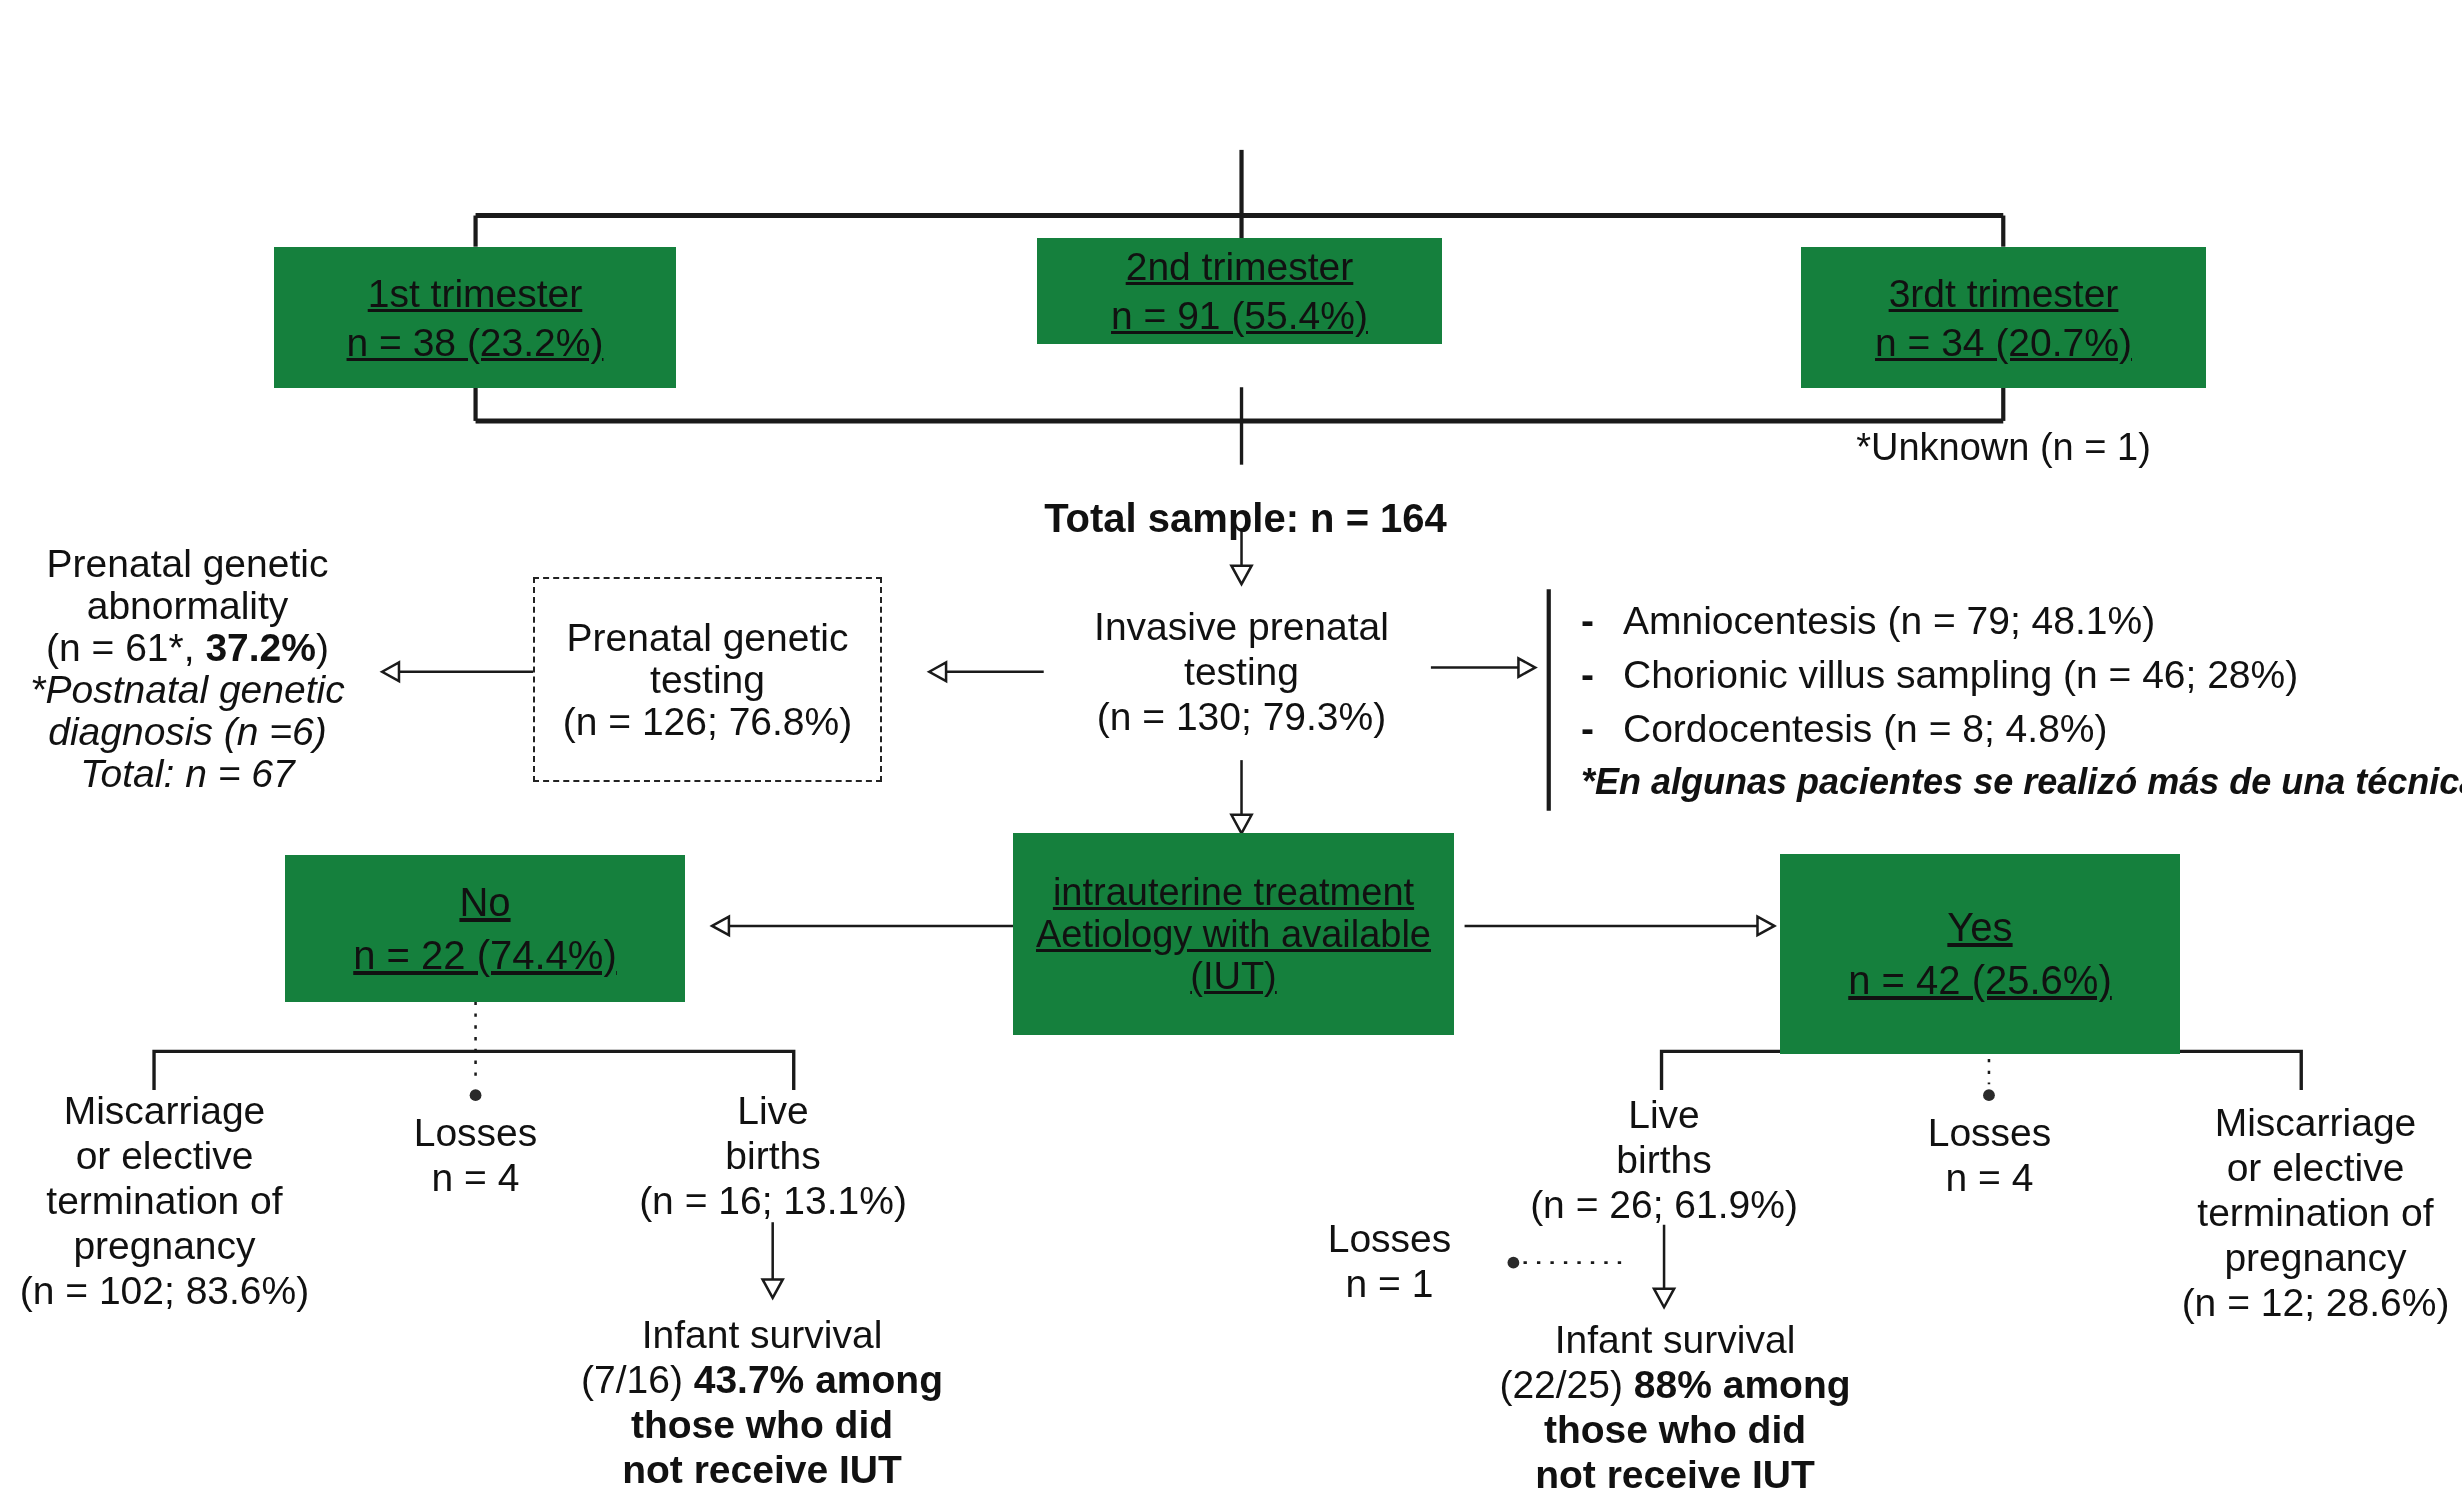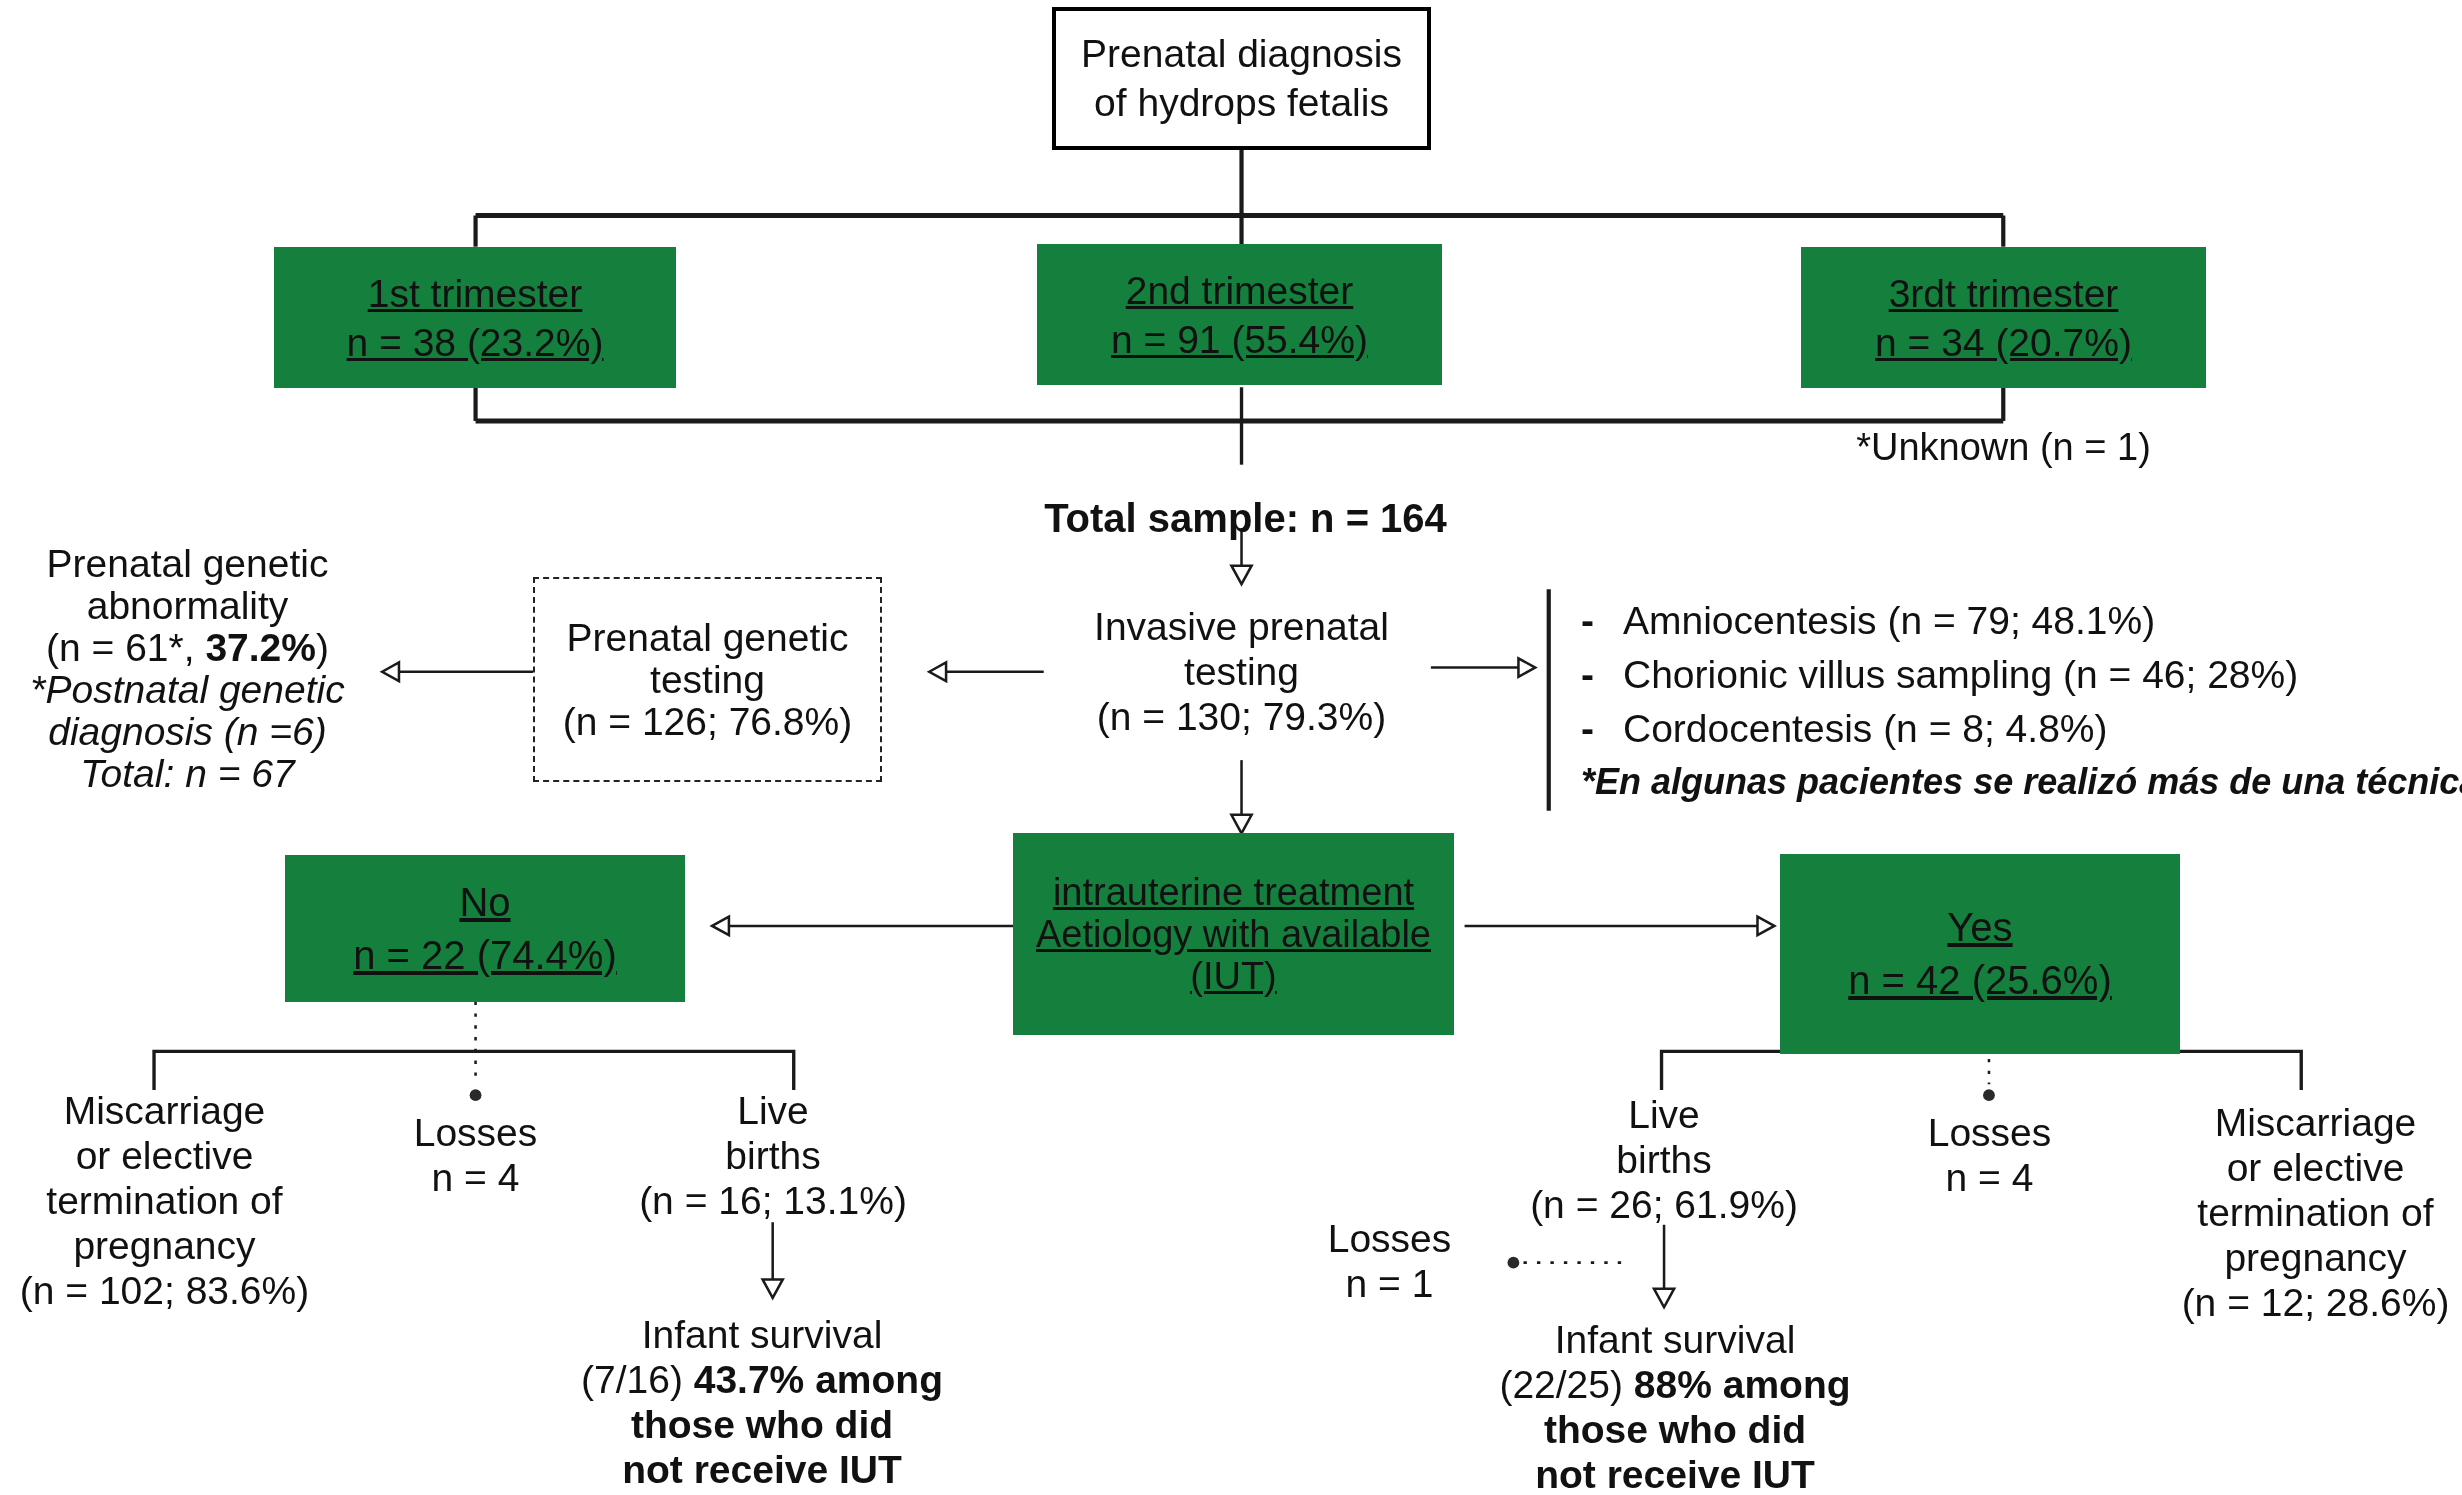--- a/index.html
+++ b/index.html
@@ -76,30 +76,26 @@
 
     <line class="ln" stroke-width="3" x1="918" y1="1452" x2="918" y2="1522"></line>
     <polygon class="hd" points="918,1542 906,1520 930,1520"></polygon>
     <line class="ln" stroke-width="3" x1="1977" y1="1455" x2="1977" y2="1533"></line>
     <polygon class="hd" points="1977,1553 1965,1531 1989,1531"></polygon>
 
     <line class="ln" stroke-width="3" stroke-dasharray="4 12" x1="1810" y1="1500" x2="1928" y2="1500"></line>
     <circle class="dt" cx="1798" cy="1500" r="7"></circle>
   </svg>
 
-  <div class="abs box root-box" style="left:1052px;top:6.7px;width:379px;height:143px;">
-    <span>Prenatal diagnosis</span>
-    <span>of hydrops fetalis</span>
-  </div>
 
   <div class="abs box gray tri-box" style="left:274px;top:247px;width:402px;height:141px;">
     <span>1st trimester</span>
     <span>n = 38 (23.2%)</span>
   </div>
-  <div class="abs box gray tri-box" style="left:1037px;top:244px;width:405px;height:141px;">
+  <div class="abs box gray tri-box" style="left:1037px;top:238px;width:405px;height:106px;">
     <span>2nd trimester</span>
     <span>n = 91 (55.4%)</span>
   </div>
   <div class="abs box gray tri-box" style="left:1801px;top:247px;width:405px;height:141px;">
     <span>3rdt trimester</span>
     <span>n = 34 (20.7%)</span>
   </div>
 
   <div class="abs ctr t45" style="left:1810px;top:425px;width:387px;">*Unknown (n = 1)</div>
   <div class="abs ctr bold" style="left:1035px;top:468px;width:421px;font-size:40px;line-height:45px;margin-top:28px;">Total sample: n = 164</div>

